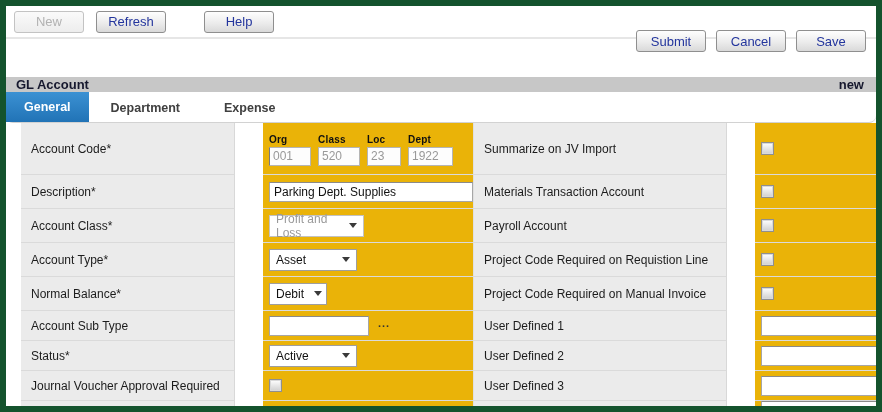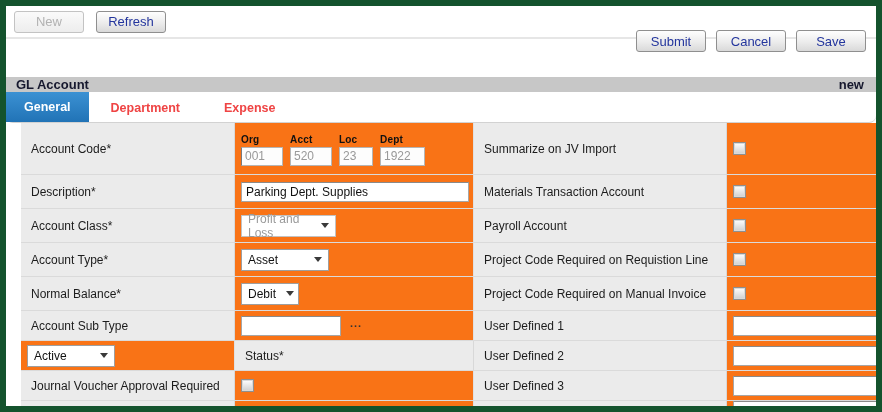--- a/index.html
+++ b/index.html
@@ -51,21 +51,21 @@
 
   
   .tabbar {
     height:31px; background:#ffffff;
     display:flex; align-items:stretch;
     border-bottom:1px solid #d2d2d2;
     border-radius:7px;
   }
   .tab {
     display:flex; align-items:center; justify-content:center;
-    font-size:12.5px; font-weight:bold; color:#ef4444;
+    font-size:12.5px; font-weight:bold; color:#404040;
     padding:16px 22px; cursor:pointer;
   }
   .tab.active {
     background:linear-gradient(180deg,#3b91d3,#2173b6);
     color:#ffffff; padding:0 18px;
   }
 
   
   .form {
     flex:1;
@@ -78,21 +78,21 @@
     border-bottom:1px solid #dadada;
     display:flex; align-items:center;
     overflow:hidden;
   }
   .lbl {
     background:#ebebeb; padding-left:10px;
     font-size:12px; color:#1c1c1c;
     border-right:1px solid #d8d8d8;
     white-space:nowrap;
   }
-  .val { background:#f97316; padding-left:6px; }
+  .val { background:#eab308; padding-left:6px;margin-left:28px; }
   .val.colsep { border-right:1px solid #e0e0e0; }
 
   
   .code-group { display:flex; gap:7px; align-items:flex-start; padding-top:2px; }
   .code-field { display:flex; flex-direction:column; }
   .code-field .cf-lbl { font-size:10px; font-weight:bold; color:#111; margin-bottom:2px; letter-spacing:.2px; }
   .cf-input {
     height:19px; border:1px solid #b5b5b5; background:#fdfdfd;
     color:#999; font-size:12px; padding:0 3px;
     font-family:"Liberation Sans",sans-serif;
@@ -140,20 +140,21 @@
 </head>
 <body>
 
 <div class="window">
 
   <div class="toolbar">
     <button class="btn disabled">New</button>
     <span class="tb-gap-sm"></span>
     <button class="btn">Refresh</button>
     <span class="tb-gap-lg"></span>
+    <button class="btn">Help</button>
     <span class="spacer"></span>
     <span class="right-group">
       <button class="btn">Submit</button>
       <button class="btn">Cancel</button>
       <button class="btn">Save</button>
     </span>
   </div>
 
   <div class="titlebar">
     <span class="title">GL Account</span>
@@ -169,21 +170,21 @@
   <div class="form">
 
     <div class="cell lbl">Account Code*</div>
     <div class="cell val colsep">
       <div class="code-group">
         <span class="code-field">
           <span class="cf-lbl">Org</span>
           <input class="cf-input first w42" value="001" style="">
         </span>
         <span class="code-field">
-          <span class="cf-lbl">Acct</span>
+          <span class="cf-lbl">Class</span>
           <input class="cf-input w42" value="520" style="">
         </span>
         <span class="code-field">
           <span class="cf-lbl">Loc</span>
           <input class="cf-input w34" value="23" style="">
         </span>
         <span class="code-field">
           <span class="cf-lbl">Dept</span>
           <input class="cf-input w54" value="1922" style="">
         </span>
@@ -242,27 +243,27 @@
     <div class="cell lbl">Account Sub Type</div>
     <div class="cell val colsep">
       <input class="text-input ti-sub" value="" style="">
       <span class="lookup-btn">...</span>
     </div>
     <div class="cell lbl">User Defined 1</div>
     <div class="cell val">
       <input class="text-input ti-ud" value="" style="">
     </div>
 
+    <div class="cell lbl">Status*</div>
     <div class="cell val colsep">
       <div class="select sel-status">
         <span>Active</span>
         <span class="caret"></span>
       </div>
     </div>
-    <div class="cell lbl">Status*</div>
     <div class="cell lbl">User Defined 2</div>
     <div class="cell val">
       <input class="text-input ti-ud" value="" style="">
     </div>
 
     <div class="cell lbl">Journal Voucher Approval Required</div>
     <div class="cell val colsep">
       <div class="checkbox"></div>
     </div>
     <div class="cell lbl">User Defined 3</div>

